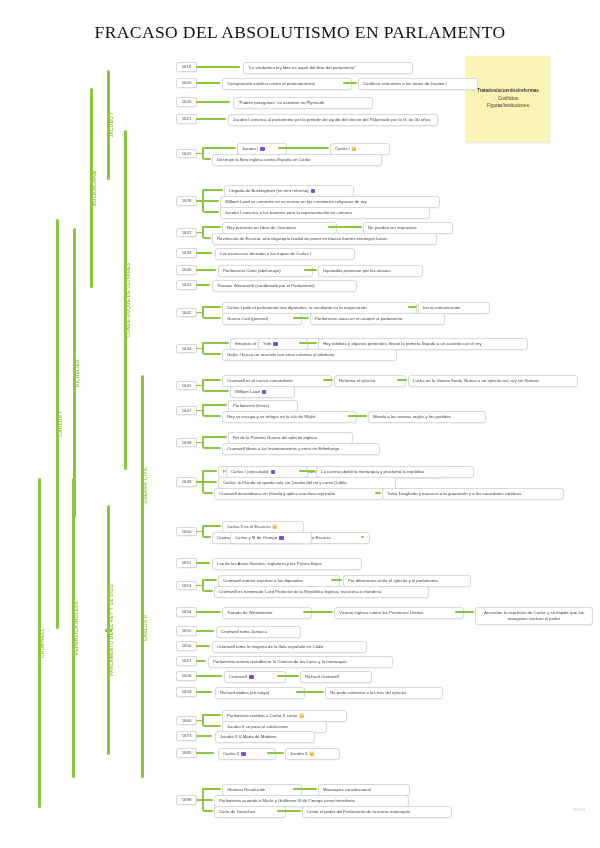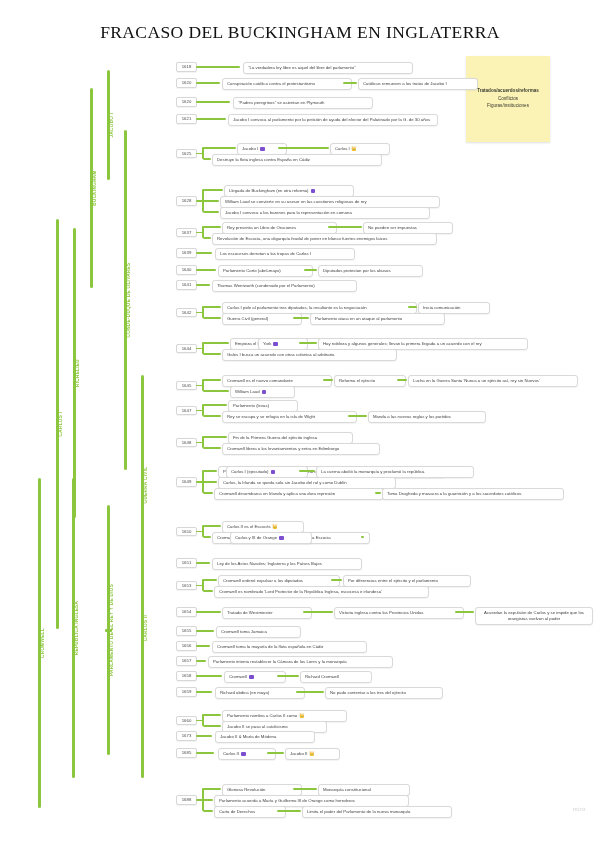--- a/index.html
+++ b/index.html
@@ -69,21 +69,21 @@
   .chip.purple{background:#7b4fd0;}
   .chip.emoji{width:auto;height:auto;font-size:4.6px;line-height:1;}
   .miro{
     position:absolute;right:14px;bottom:36px;font-size:5.5px;color:#cfcfcf;
     letter-spacing:.6px;
   }
 </style>
 </head>
 <body>
 
-<div id="page-title">FRACASO DEL BUCKINGHAM EN INGLATERRA</div>
+<div id="page-title">FRACASO DEL ABSOLUTISMO EN PARLAMENTO</div>
 
 <div id="sticky">
   <div class="st-body">
     <div class="st-l1">Tratados/acuerdos/reformas</div>
     <div>Conflictos</div>
     <div>Figuras/instituciones</div>
   </div>
 </div>
 
 <div id="eras">

